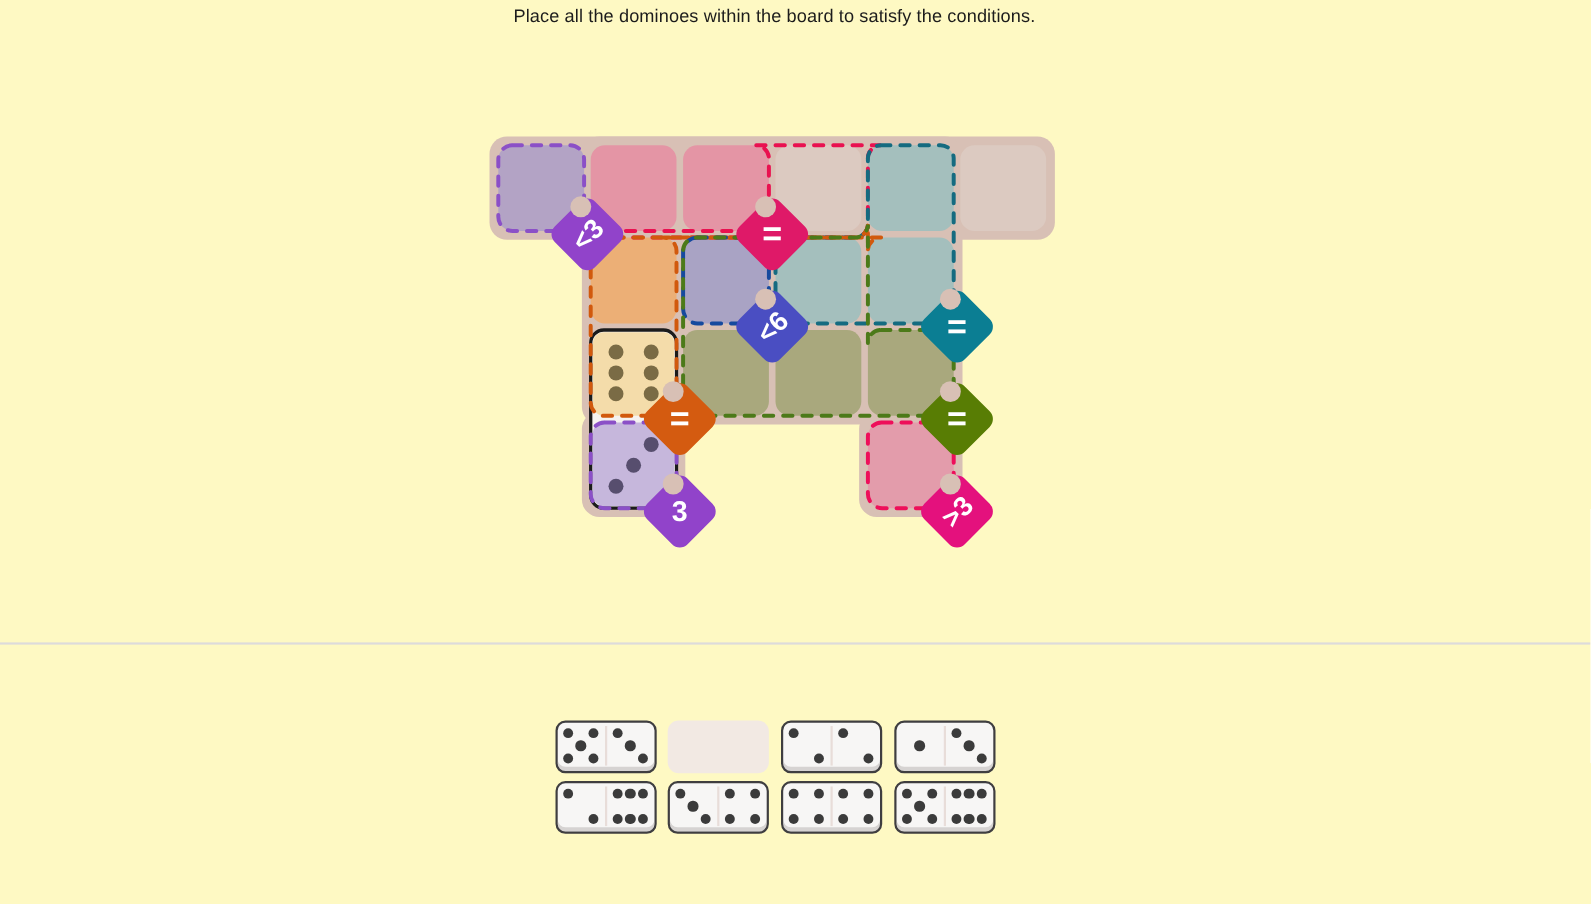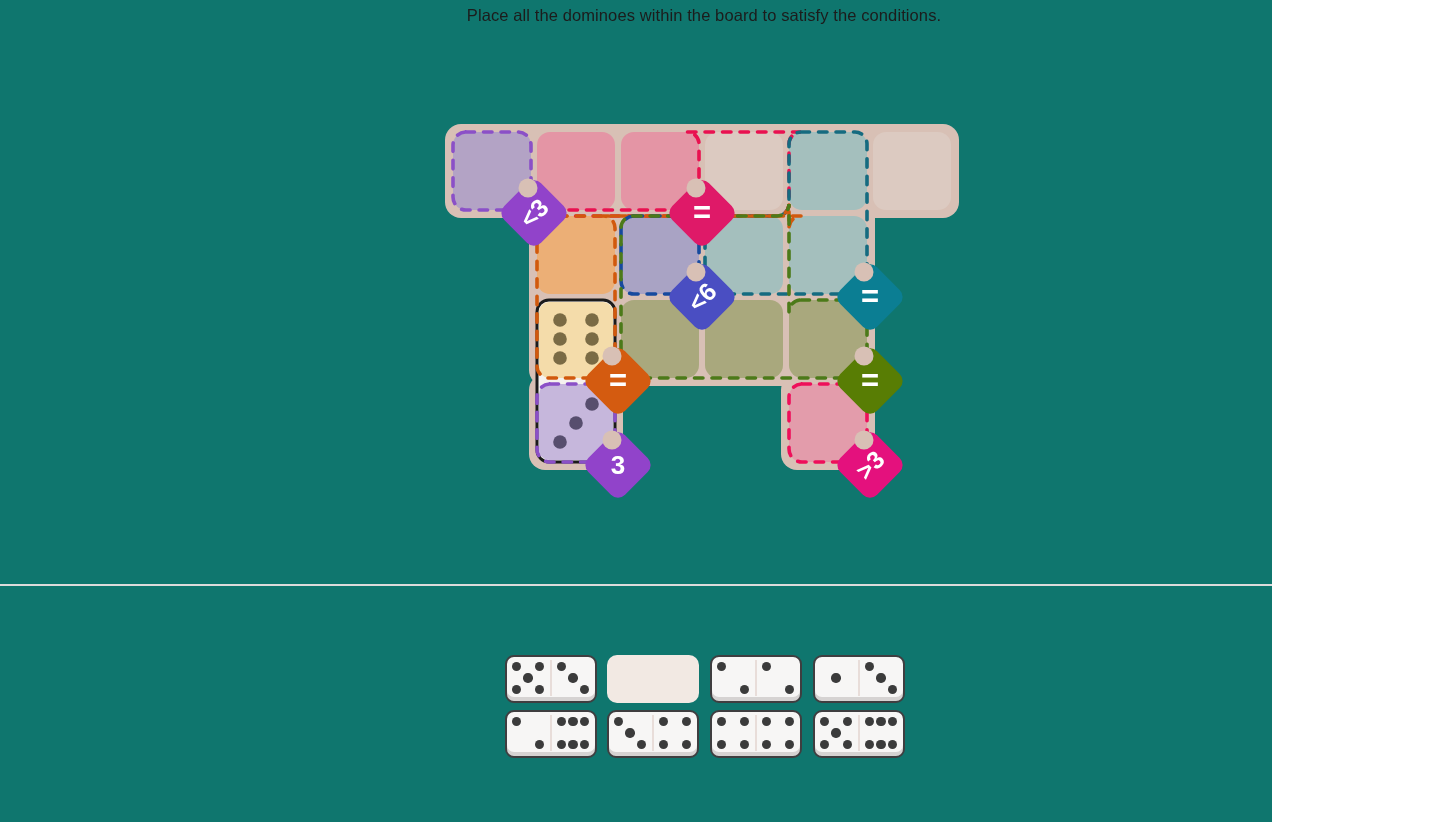--- a/index.html
+++ b/index.html
@@ -1,17 +1,17 @@
 <!DOCTYPE html>
 <html><head>
 <meta charset="utf-8">
 <style>
   html,body{margin:0;padding:0;background:#ffffff;}
-  .page{position:relative;width:1246px;height:822px;background:#0f766e;overflow:hidden;
-        font-family:"Liberation Sans",sans-serif;padding-left:26px;}
+  .page{position:relative;width:1446px;height:822px;background:#fef9c3;overflow:hidden;
+        font-family:"Liberation Sans",sans-serif;}
   .title{position:absolute;top:6px;left:0;width:1408px;text-align:center;
          font-size:16.5px;font-weight:500;color:#1c1c1c;letter-spacing:.1px;}
   #board-svg{position:absolute;left:0;top:0;}
   .section-divider{position:absolute;top:584px;left:0;width:1446px;height:2px;background:#dddbdb;}
   .tray{position:absolute;left:0;top:0;width:1446px;height:822px;}
   .domino{position:absolute;width:92px;height:48px;background:#f7f6f5;
           border:2.5px solid #3f3e40;border-radius:9px;box-sizing:border-box;
           box-shadow:inset 0 -4px 0 #d6d3d2;}
   .domino-divider{position:absolute;left:50%;top:3px;bottom:5px;width:2px;margin-left:-1px;background:#e8ddd9;}
   .pip{position:absolute;width:9.4px;height:9.4px;border-radius:50%;background:#3b3b3b;}

